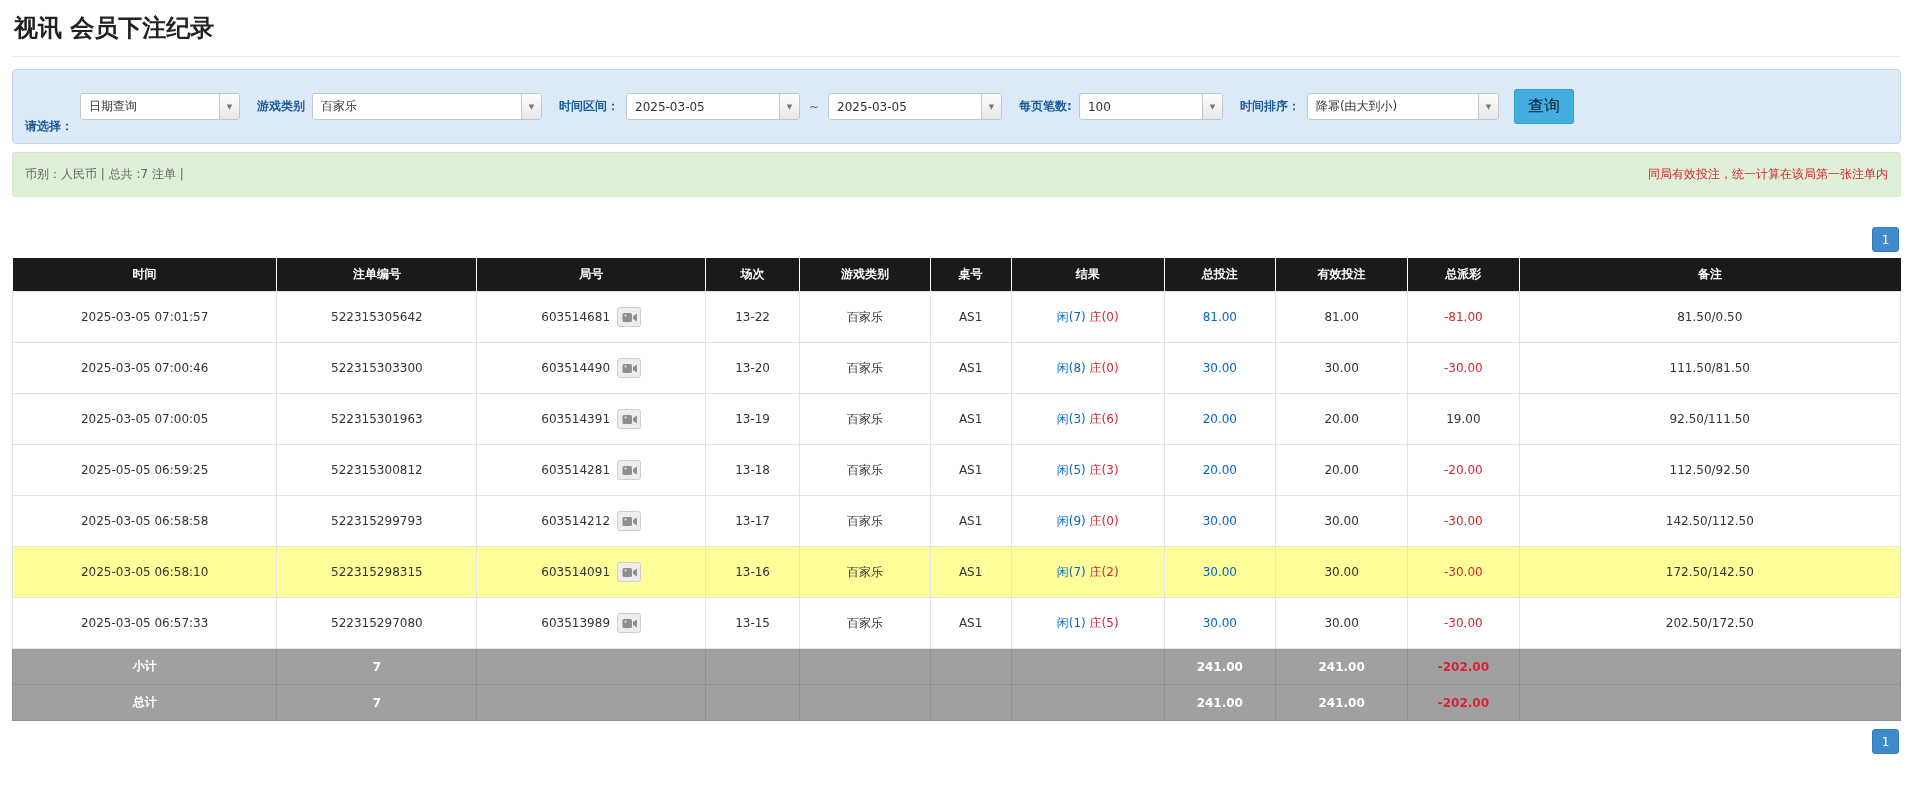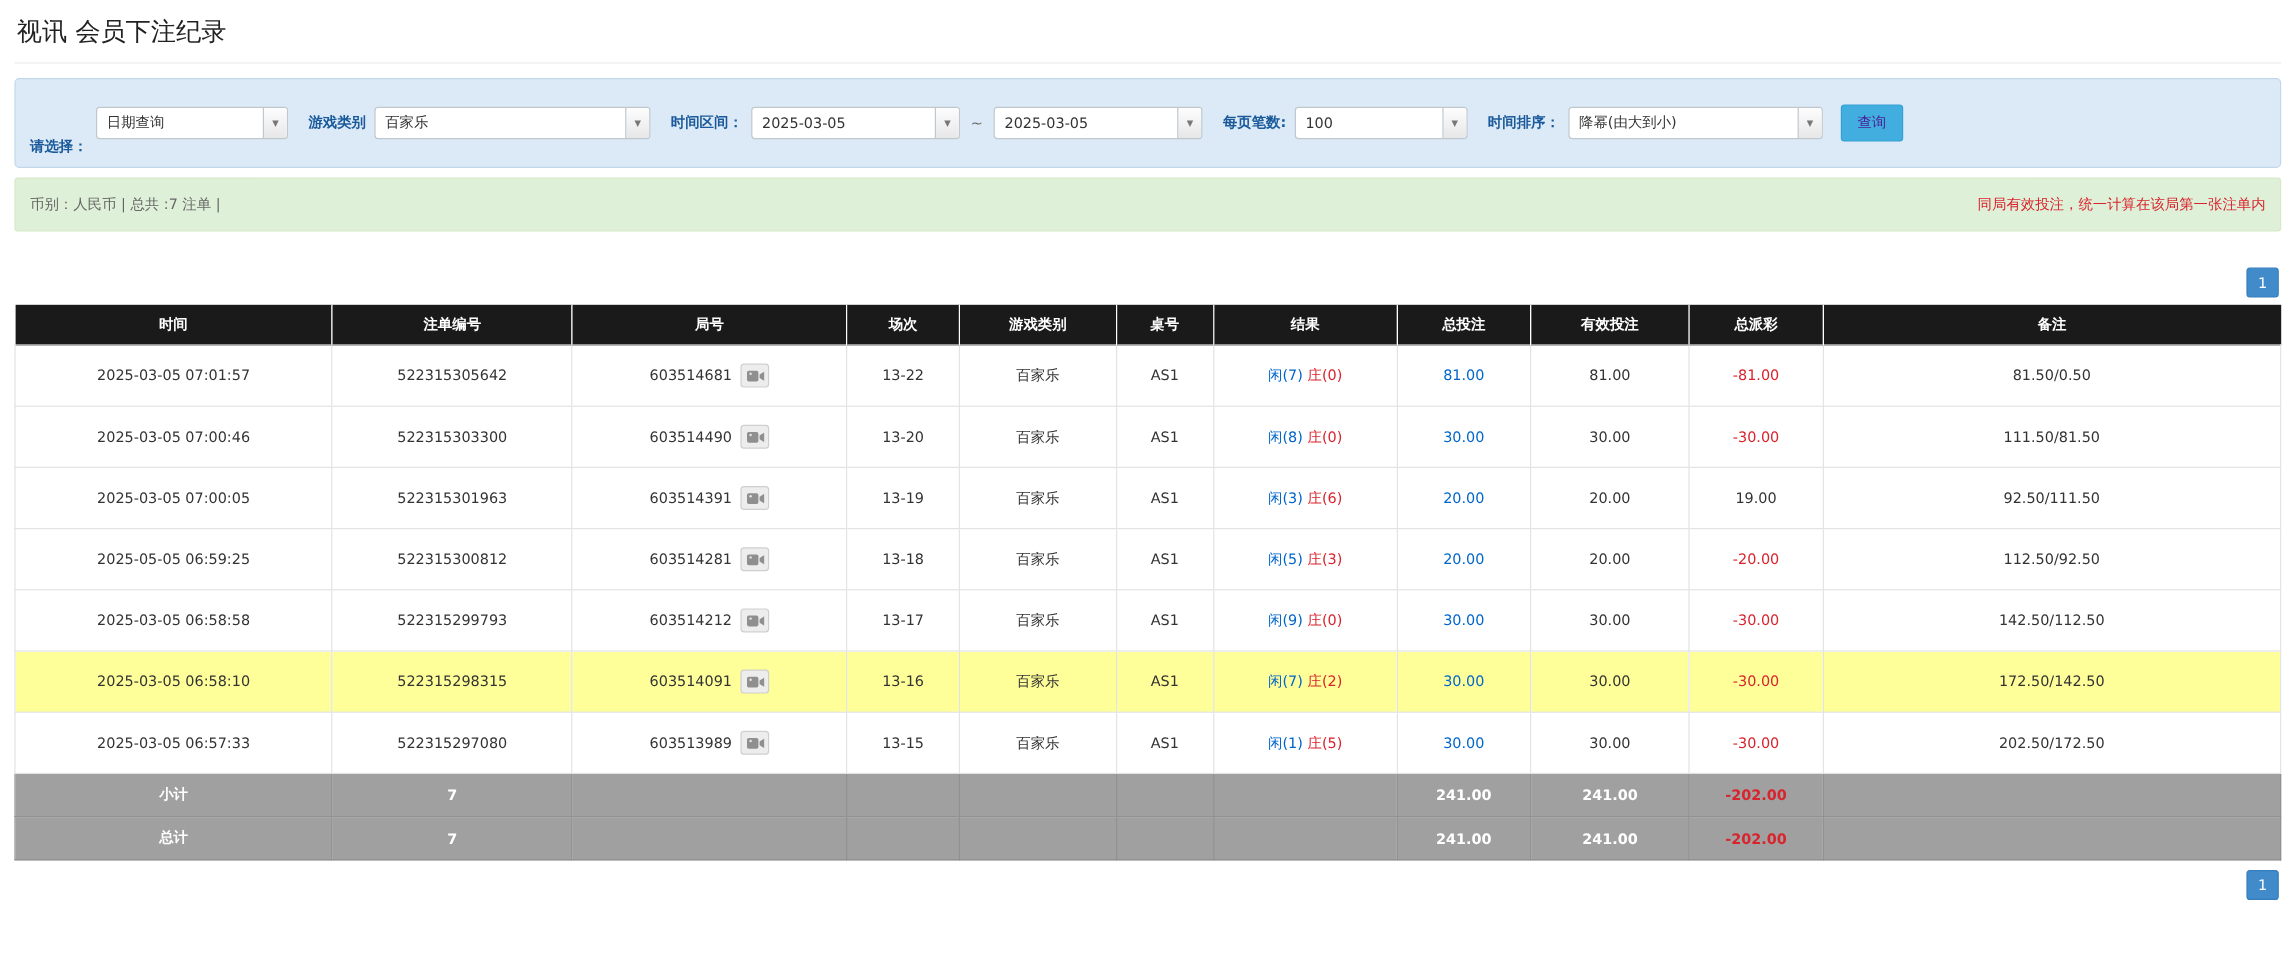--- a/index.html
+++ b/index.html
@@ -7,22 +7,22 @@
   body {
     font-family: "DejaVu Sans", "Liberation Sans", sans-serif;
     font-size: 12px;
     color: #333;
     width: 1913px;
     min-height: 801px;
   }
   .page { padding: 8px 12px; }
 
   .page-title {
-    font-size: 21px;
-    font-weight: 400;
+    font-size: 24px;
+    font-weight: 700;
     color: #222;
     padding: 4px 2px 12px 2px;
     border-bottom: 1px solid #ececec;
     margin-bottom: 12px;
   }
 
   
   .filter-bar {
     background: var(--filter_bg, #dceaf7);
     border: 1px solid var(--filter_border, #c2d8ea);
@@ -68,27 +68,27 @@
     justify-content: center;
     color: #777;
     font-size: 7px;
     cursor: pointer;
     flex: 0 0 20px;
   }
   .w-select { width: 160px; }
   .w-game   { width: 230px; }
   .w-date   { width: 174px; }
   .w-per    { width: 144px; }
-  .w-sort   { width: 212px; }
+  .w-sort   { width: 192px; }
   .tilde { color: #666; padding: 0 2px; }
   .search-btn {
     background: var(--button_blue, #42aee0);
     border: 1px solid #35a0d4;
-    color: #4c1d95;
-    font-size: 12px;
+    color: #0f172a;
+    font-size: 16px;
     font-family: inherit;
     padding: 6px 13px;
     border-radius: 3px;
     cursor: pointer;
     margin-left: 8px;
   }
 
   
   .info-bar {
     margin-top: 8px;

